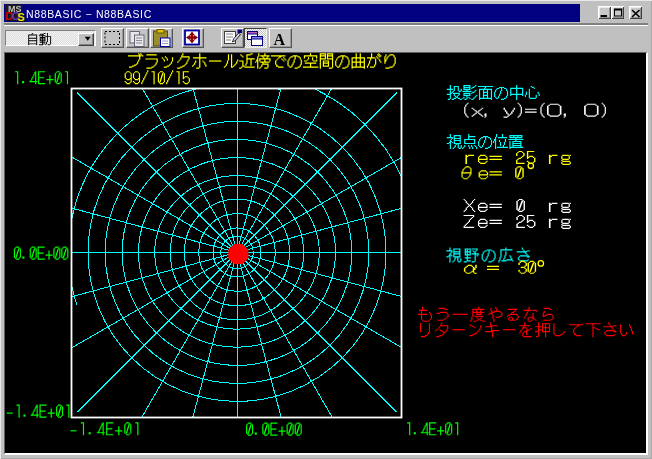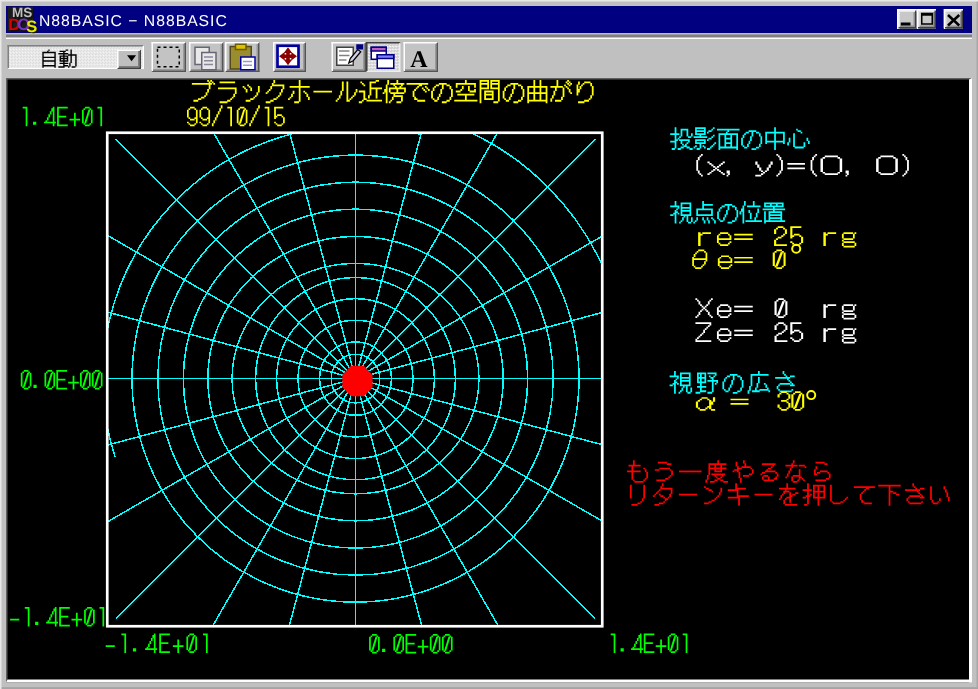--- a/index.html
+++ b/index.html
@@ -1,16 +1,16 @@
 <!DOCTYPE html>
 <html><head><meta charset="utf-8"><style>
 html,body{margin:0;padding:0}
 body{width:652px;height:459px;overflow:hidden;font-family:"Liberation Sans",sans-serif}
 #win{position:absolute;left:0;top:0;width:652px;height:459px;background:#c0c0c0;box-shadow:inset 1px 1px 0 #e8e8e8,inset -1px -1px 0 #a8a8a8}
-#title{position:absolute;left:4px;top:4px;width:644px;height:18px;background:#000080}
+#title{position:absolute;left:4px;top:4px;width:576px;height:18px;background:#000080}
 #ttext{position:absolute;left:22px;top:3.6px;color:#fff;font-size:10.5px;letter-spacing:0.65px;font-family:"Liberation Sans",sans-serif}
 .wbtn{position:absolute;top:1.5px;width:13.5px;height:13.5px;background:#c8c8c8;box-shadow:inset 1px 1px 0 #ffffff,inset -1px -1px 0 #404040,inset 2px 2px 0 #e8e8e8,inset -2px -2px 0 #909090;box-sizing:border-box}
 #etch{position:absolute;left:4px;top:23px;width:644px;height:2px;background:#808080;border-bottom:1px solid #fff}
 #combo{position:absolute;left:5px;top:30px;width:91px;height:16px;background:repeating-conic-gradient(#f4f4f4 0 25%,#dcdcdc 0 50%) 0 0/2px 2px;border-top:1px solid #808080;border-left:1px solid #808080;border-right:1px solid #fff;border-bottom:1px solid #fff;box-sizing:border-box}
 #cbtn{position:absolute;right:1.5px;top:1.5px;width:13.5px;height:11px;background:#bfbfbf;border-top:1px solid #fff;border-left:1px solid #fff;border-right:1px solid #404040;border-bottom:1px solid #404040;box-shadow:inset -1px -1px 0 #808080}
 .tbtn{position:absolute;top:27.5px;width:23px;height:20.5px;background:#c3c3c3;border-top:1px solid #fdfdfd;border-left:1px solid #fdfdfd;border-right:1px solid #555;border-bottom:1px solid #555;box-shadow:inset -1px -1px 0 #9a9a9a;box-sizing:border-box}
 .tbtn.pressed{border-top:1px solid #404040;border-left:1px solid #404040;border-right:1px solid #eee;border-bottom:1px solid #eee;box-shadow:none;background:repeating-conic-gradient(#fff 0 25%,#c0c0c0 0 50%) 0 0/2px 2px}
 #client{position:absolute;left:4px;top:52px;width:644px;height:403px;box-sizing:border-box;border-top:1px solid #606060;border-left:1px solid #606060;border-right:2px solid #fff;border-bottom:2px solid #fff;background:#000}
 svg{position:absolute;left:0;top:0}
 </style></head><body>

